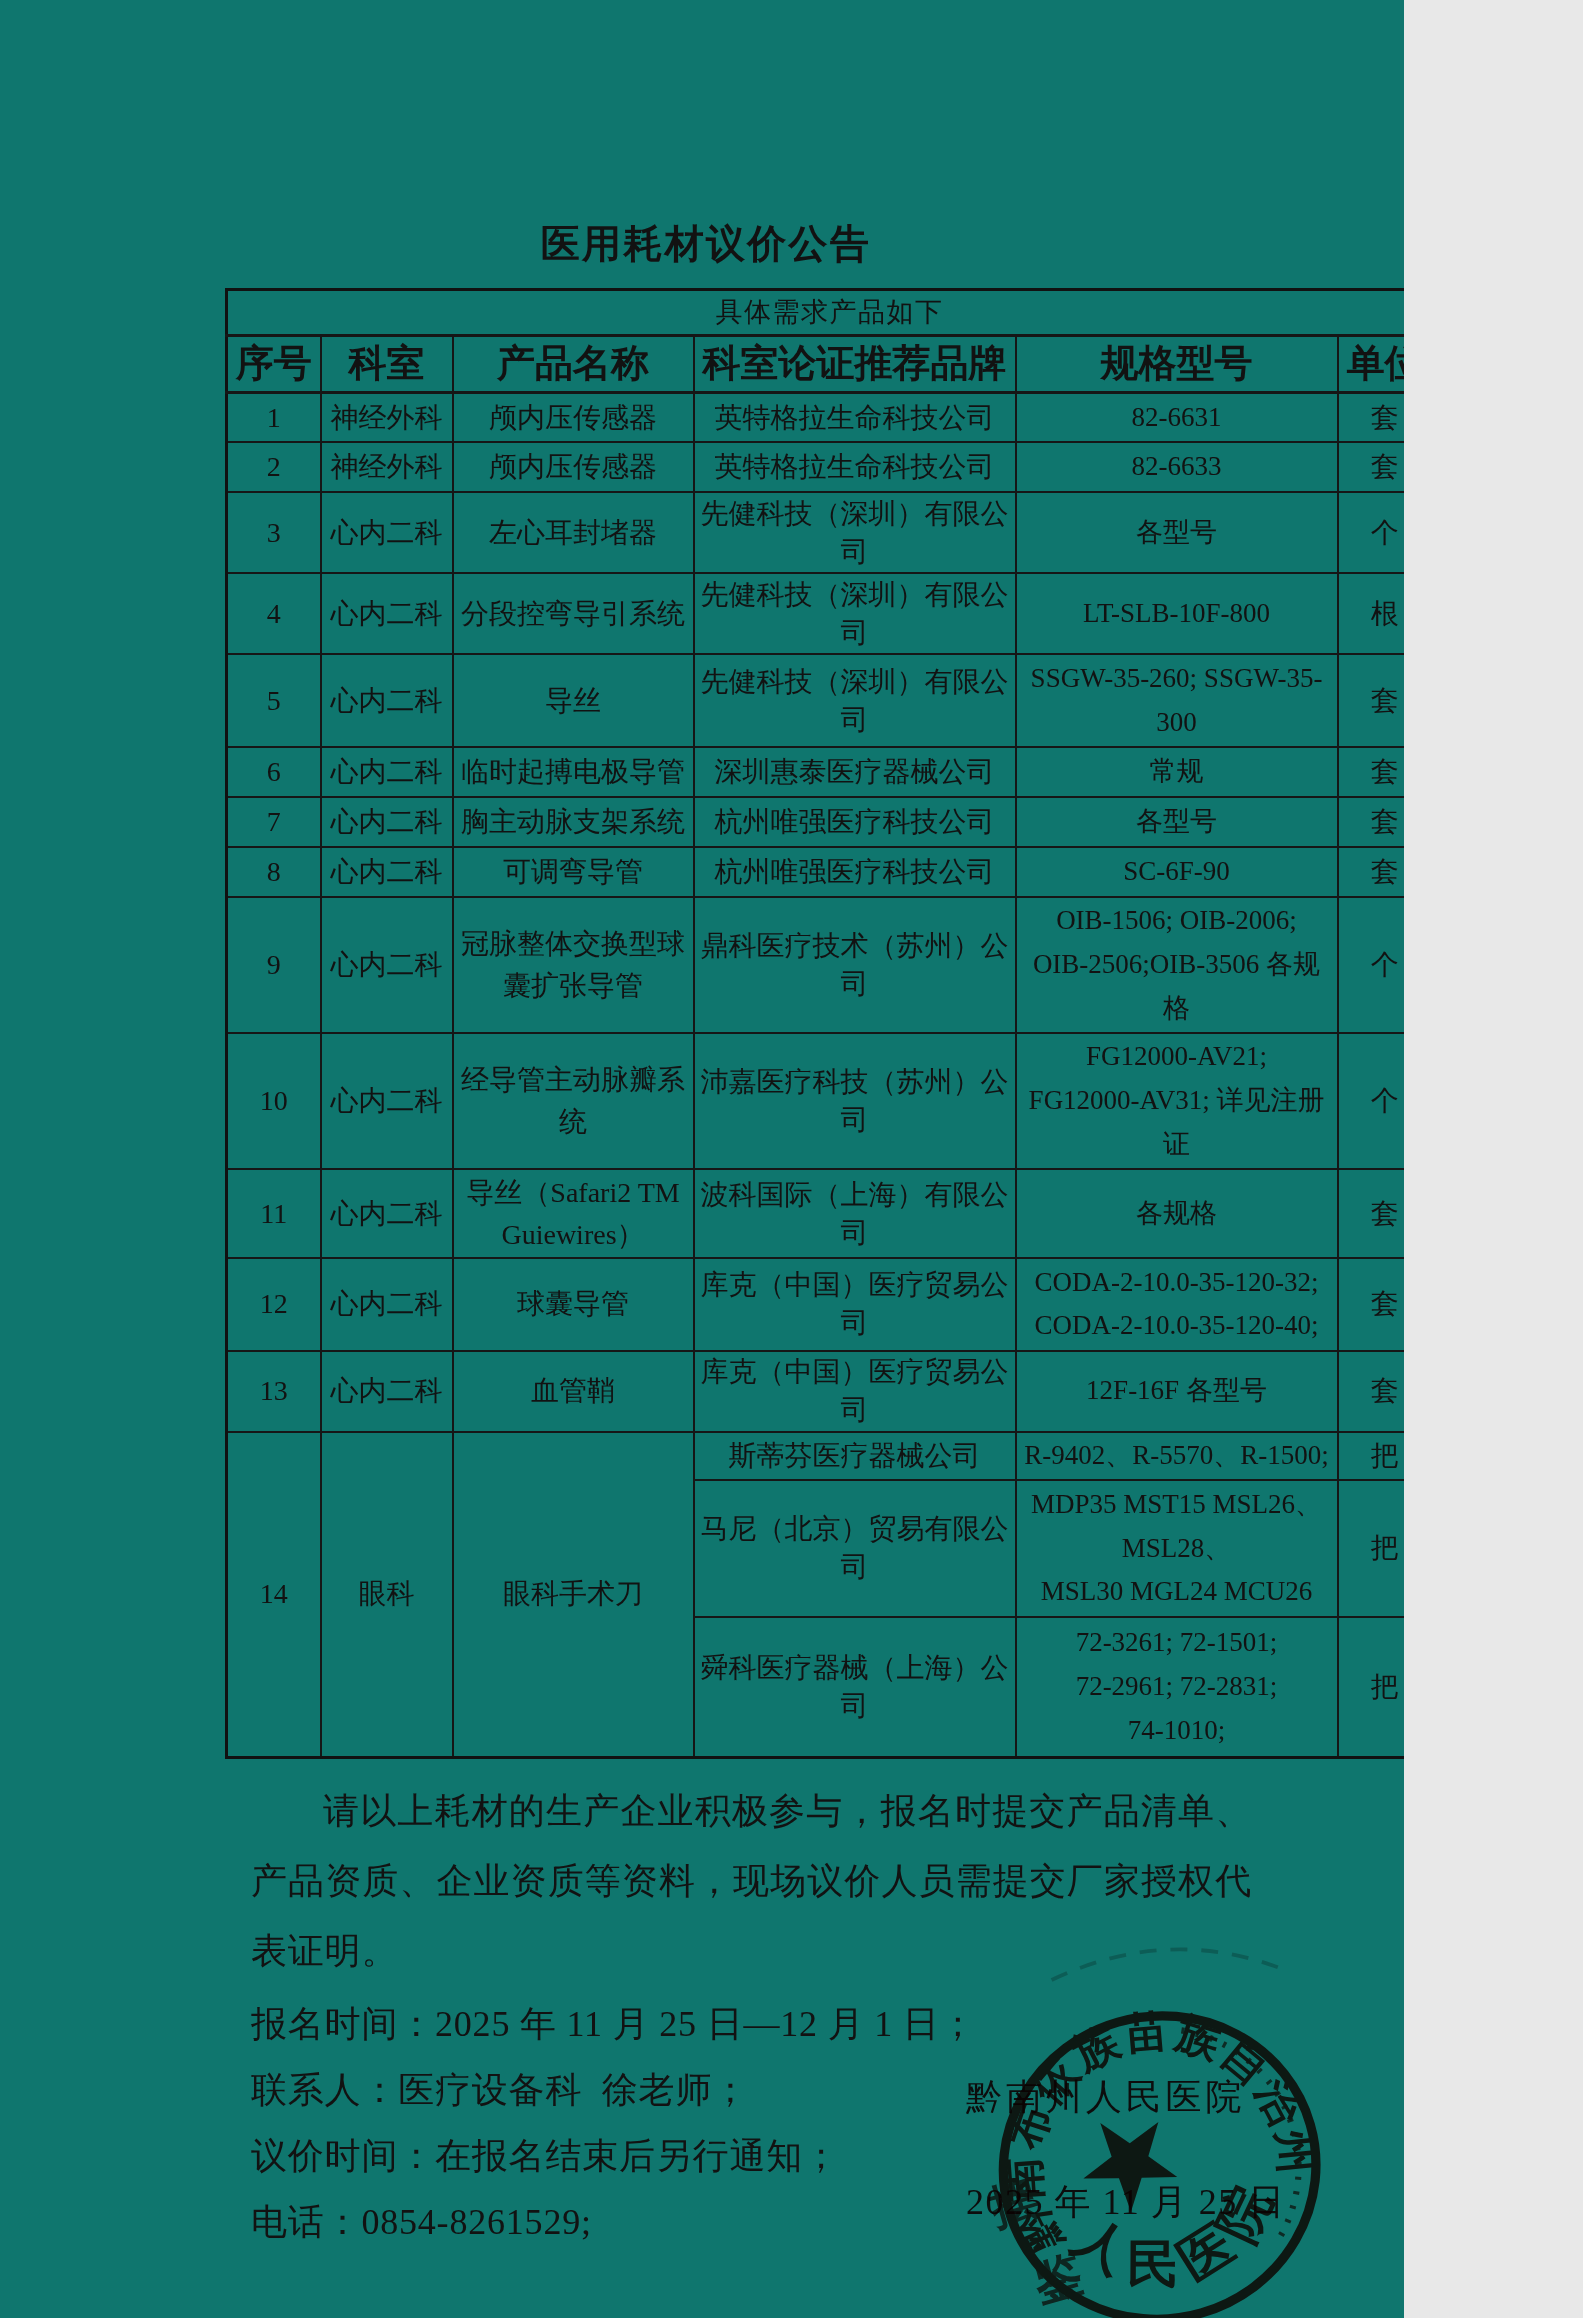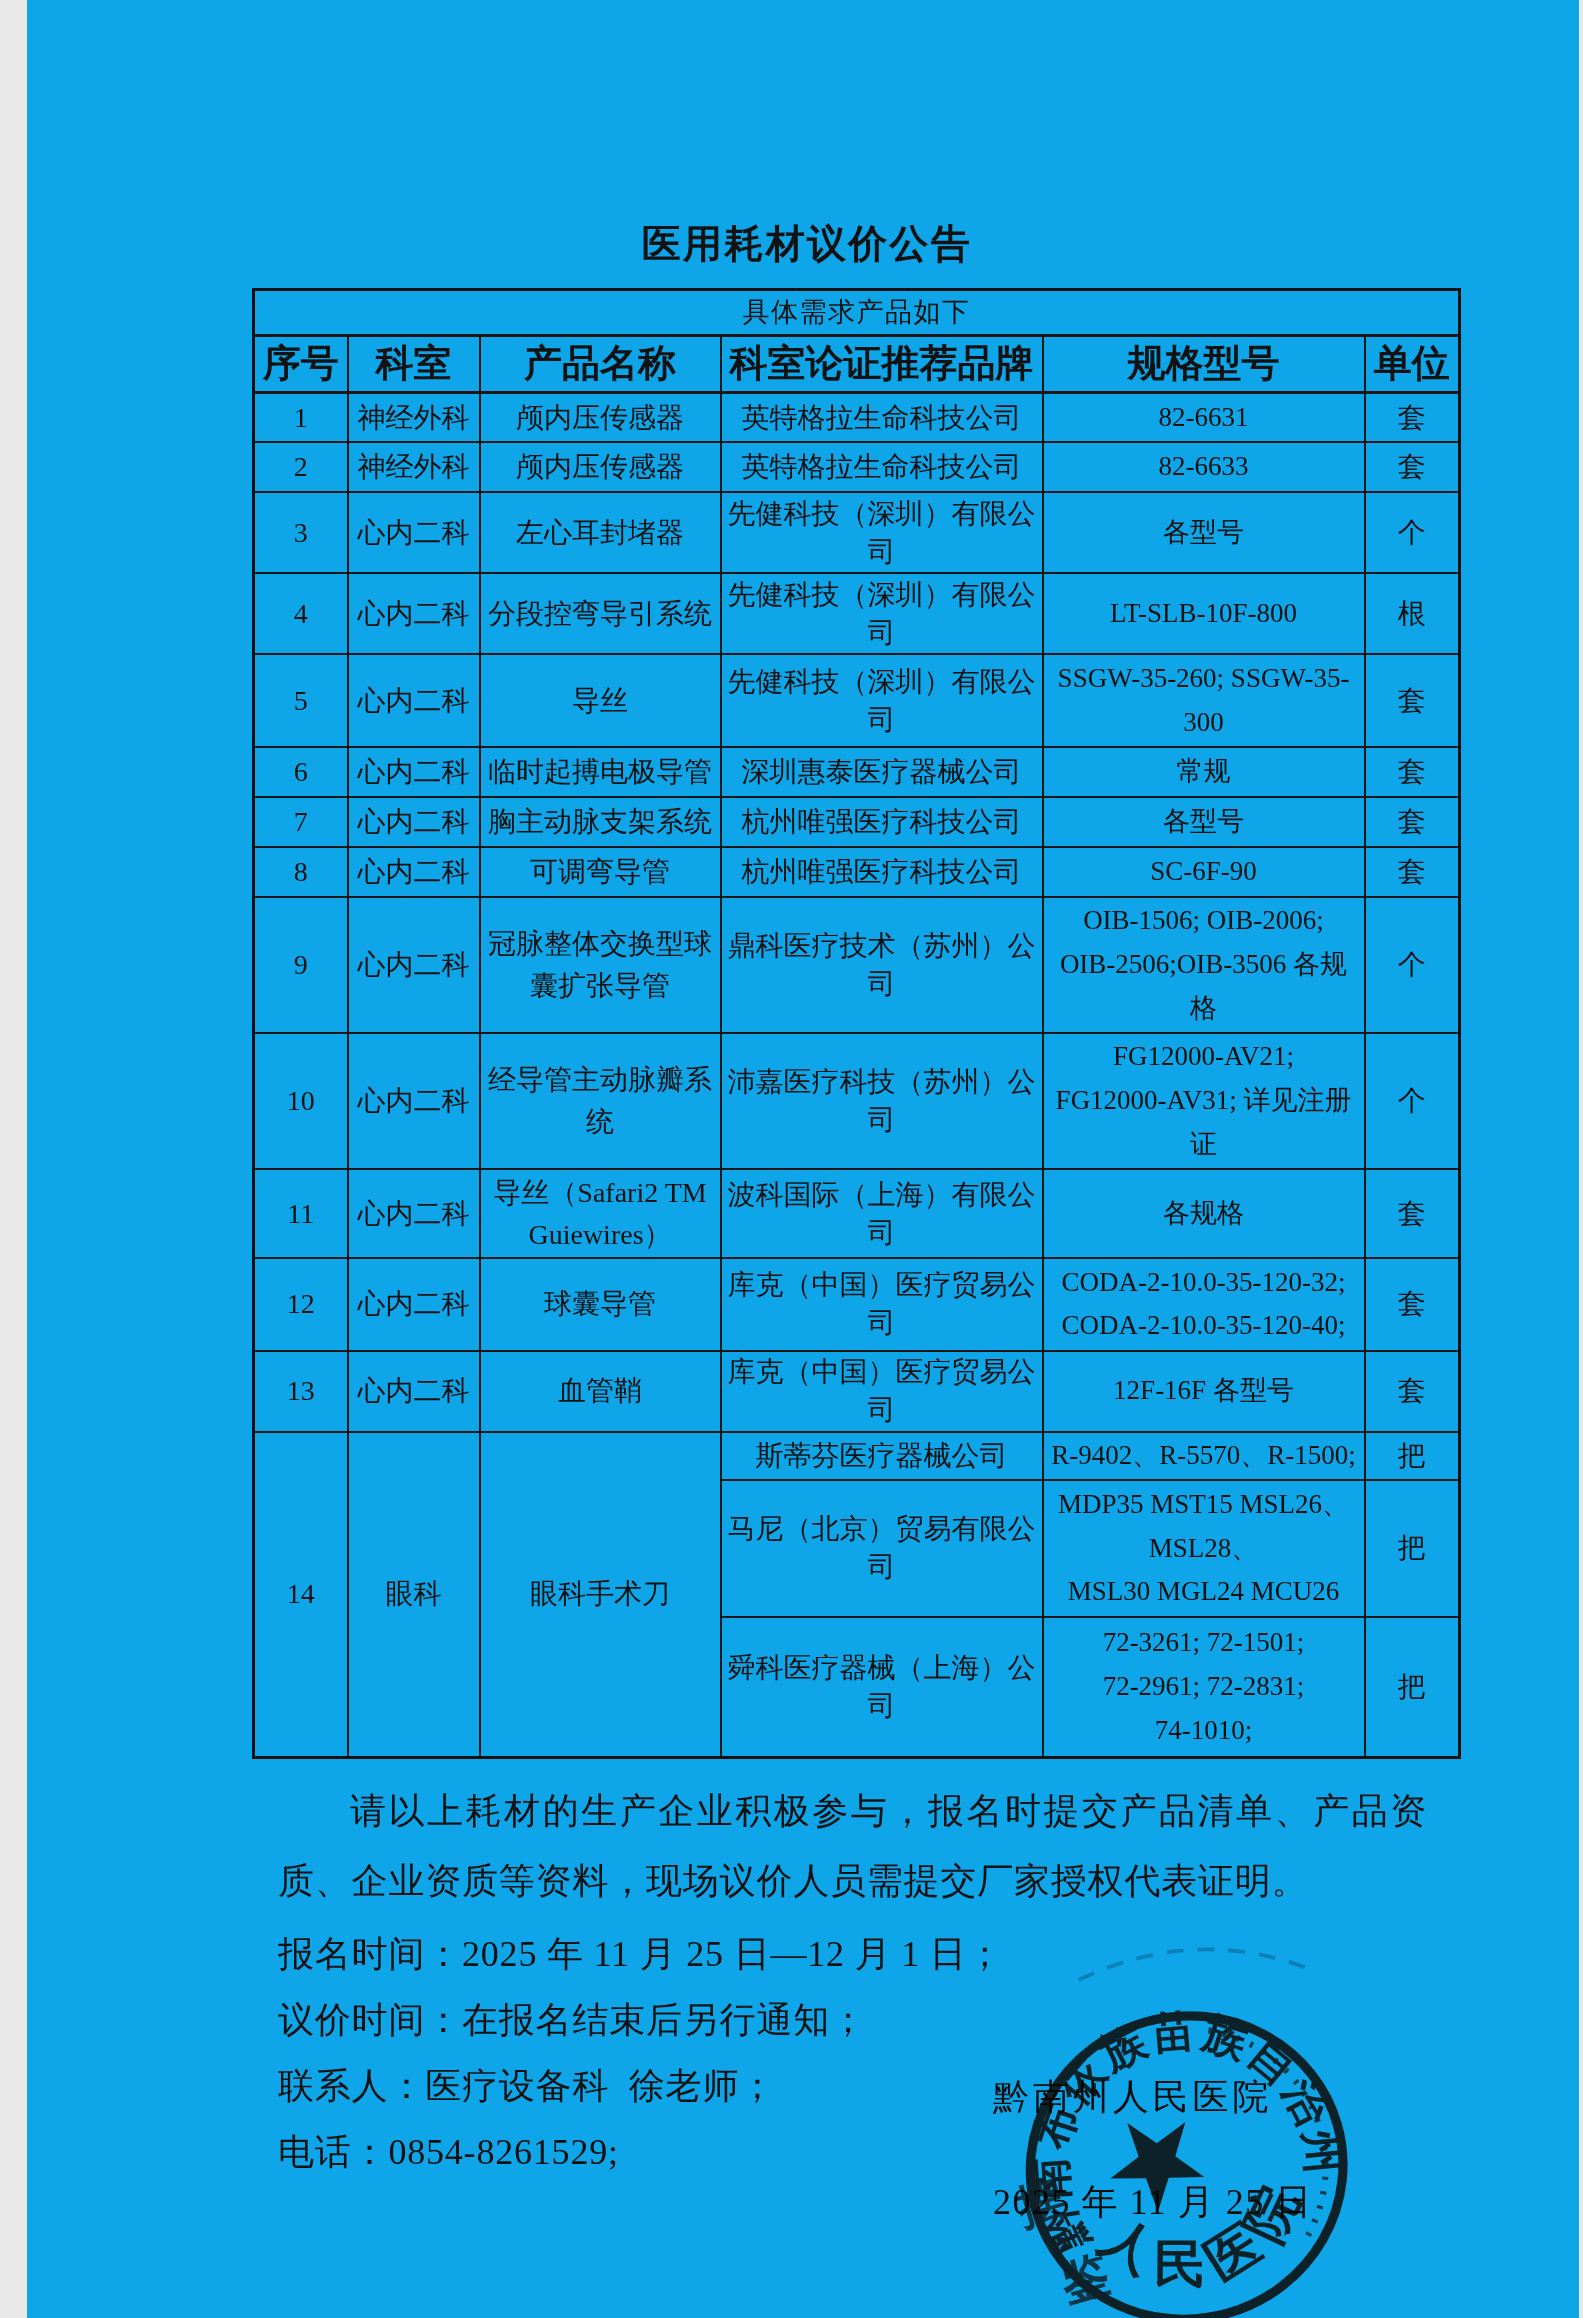--- a/index.html
+++ b/index.html
@@ -1,20 +1,19 @@
 <!DOCTYPE html>
 <html style="font-size:12.4px"><head>
 <meta charset="utf-8">
 <style>
   html,body{margin:0;padding:0;background:#e8e8e8;}
   .page{
-    width:1552px;height:2319px;position:relative;background:#0ea5e9;
+    width:1404px;height:2319px;position:relative;background:#0f766e;
     overflow:hidden;color:#121212;
     font-family:"Liberation Serif","DejaVu Serif",serif;
-    margin-left:27px;
   }
   .doc-title{
     margin:221px 147px 0 155px;text-align:center;
     font-family:"Liberation Sans","DejaVu Sans",sans-serif;
     font-size:39px;font-weight:800;letter-spacing:2.3px;line-height:1.2;
   }
   .para{
     margin:31px 152px 0 251px;font-size:36px;line-height:1.95;
     text-align:justify;text-indent:2em;letter-spacing:0.8px;
   }
@@ -225,22 +224,22 @@
 74-1010;</td>
           <td class="cell-unit">把</td>
         </tr>
       </tbody>
   </table>
 
   <p class="para closing">请以上耗材的生产企业积极参与，报名时提交产品清单、产品资质、企业资质等资料，现场议价人员需提交厂家授权代表证明。</p>
 
   <div class="info-block">
     <div class="info-line">报名时间：2025 年 11 月 25 日—12 月 1 日；</div>
+    <div class="info-line">联系人：医疗设备科  徐老师；</div>
     <div class="info-line">议价时间：在报名结束后另行通知；</div>
-    <div class="info-line">联系人：医疗设备科  徐老师；</div>
     <div class="info-line">电话：0854-8261529;</div>
   </div>
 
   <div class="signature sig-org">黔南州人民医院</div>
   <div class="signature sig-date">2025 年 11 月 25 日</div>
 
   <svg class="stamp-svg" width="371" height="413" viewBox="0 0 480 535">
 
     <path d="M 95 92 Q 250 18 405 82" fill="none" stroke="#8a8a8a" stroke-width="5" stroke-dasharray="22 18" opacity="0.5"></path>
     <g transform="rotate(-16 235 335)">

